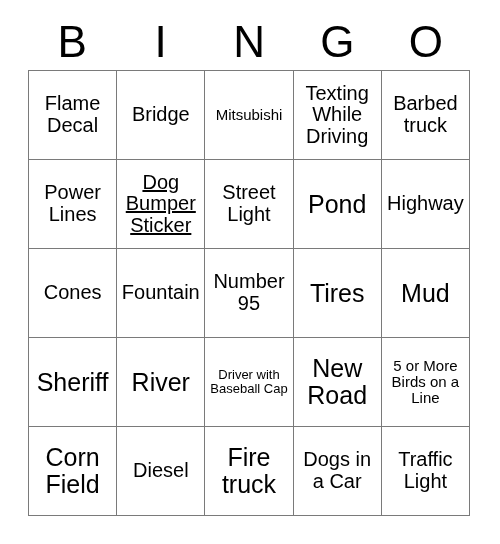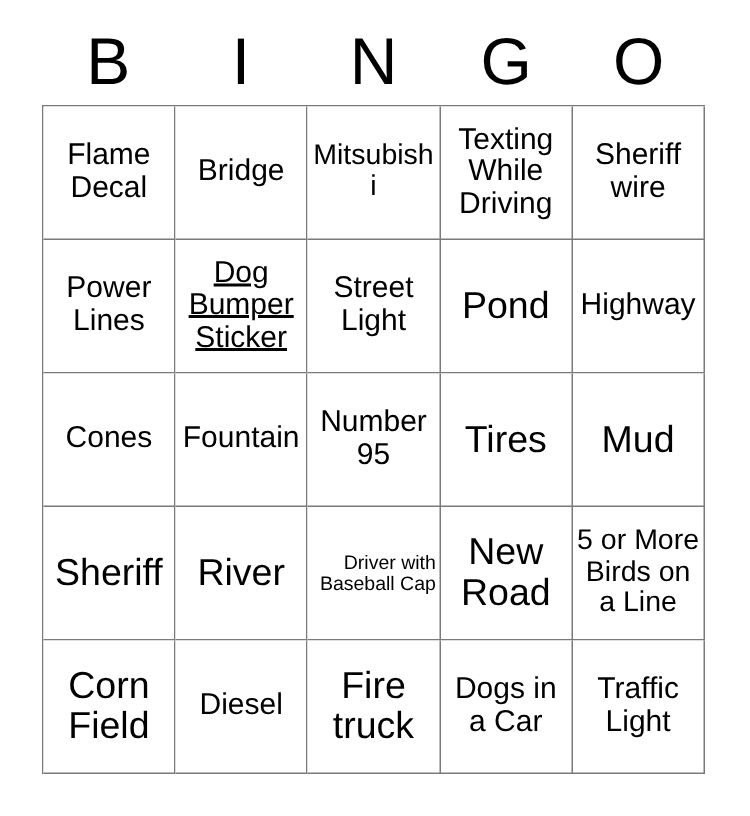--- a/index.html
+++ b/index.html
@@ -70,21 +70,21 @@
     line-height: 1.08;
     color: #000000;
     word-wrap: break-word;
   }
   
   .fs-xxl span { font-size: 25px; }
   .fs-xl  span { font-size: 20px; }
   .fs-l   span { font-size: 25px; text-align: center; }
   .fs-m   span { font-size: 20px; }
   .fs-s   span { font-size: 20px; }
-  .fs-xs  span { font-size: 19px; }
+  .fs-xs  span { font-size: 15px; }
   .fs-xxs span { font-size: 13px; }
 </style>
 </head>
 <body style="background: rgb(255, 255, 255); color: rgb(0, 0, 0);">
 
 <div id="card">
 
   <div id="header-row">
     <div class="header-letter">B</div>
     <div class="header-letter">I</div>
@@ -101,21 +101,21 @@
     <div class="cell fs-xl" style="border-right-color: rgb(122, 122, 122); border-bottom-color: rgb(122, 122, 122);">
         <span>Bridge</span>
       </div>
     <div class="cell fs-xs" style="border-right-color: rgb(122, 122, 122); border-bottom-color: rgb(122, 122, 122);">
         <span>Mitsubishi</span>
       </div>
     <div class="cell fs-m" style="border-right-color: rgb(122, 122, 122); border-bottom-color: rgb(122, 122, 122);">
         <span>Texting While Driving</span>
       </div>
     <div class="cell fs-m" style="border-right-color: rgb(122, 122, 122); border-bottom-color: rgb(122, 122, 122);">
-        <span>Sheriff wire</span>
+        <span>Barbed truck</span>
       </div>
 
     <div class="cell fs-xl" style="border-right-color: rgb(122, 122, 122); border-bottom-color: rgb(122, 122, 122);">
         <span>Power Lines</span>
       </div>
     <div class="cell fs-m" style="border-right-color: rgb(122, 122, 122); border-bottom-color: rgb(122, 122, 122); text-decoration: underline;">
         <span>Dog Bumper Sticker</span>
       </div>
     <div class="cell fs-xl" style="border-right-color: rgb(122, 122, 122); border-bottom-color: rgb(122, 122, 122);">
         <span>Street Light</span>
@@ -142,21 +142,21 @@
     <div class="cell fs-xxl" style="border-right-color: rgb(122, 122, 122); border-bottom-color: rgb(122, 122, 122);">
         <span>Mud</span>
       </div>
 
     <div class="cell fs-l" style="border-right-color: rgb(122, 122, 122); border-bottom-color: rgb(122, 122, 122);">
         <span>Sheriff</span>
       </div>
     <div class="cell fs-xxl" style="border-right-color: rgb(122, 122, 122); border-bottom-color: rgb(122, 122, 122);">
         <span>River</span>
       </div>
-    <div class="cell fs-xxs" style="border-right-color: rgb(122, 122, 122); border-bottom-color: rgb(122, 122, 122); text-align: right;">
+    <div class="cell fs-xxs" style="border-right-color: rgb(122, 122, 122); border-bottom-color: rgb(122, 122, 122);">
         <span>Driver with Baseball Cap</span>
       </div>
     <div class="cell fs-xxl" style="border-right-color: rgb(122, 122, 122); border-bottom-color: rgb(122, 122, 122);">
         <span>New Road</span>
       </div>
     <div class="cell fs-xs" style="border-right-color: rgb(122, 122, 122); border-bottom-color: rgb(122, 122, 122);">
         <span>5 or More Birds on a Line</span>
       </div>
 
     <div class="cell fs-xxl" style="border-right-color: rgb(122, 122, 122); border-bottom-color: rgb(122, 122, 122);">

